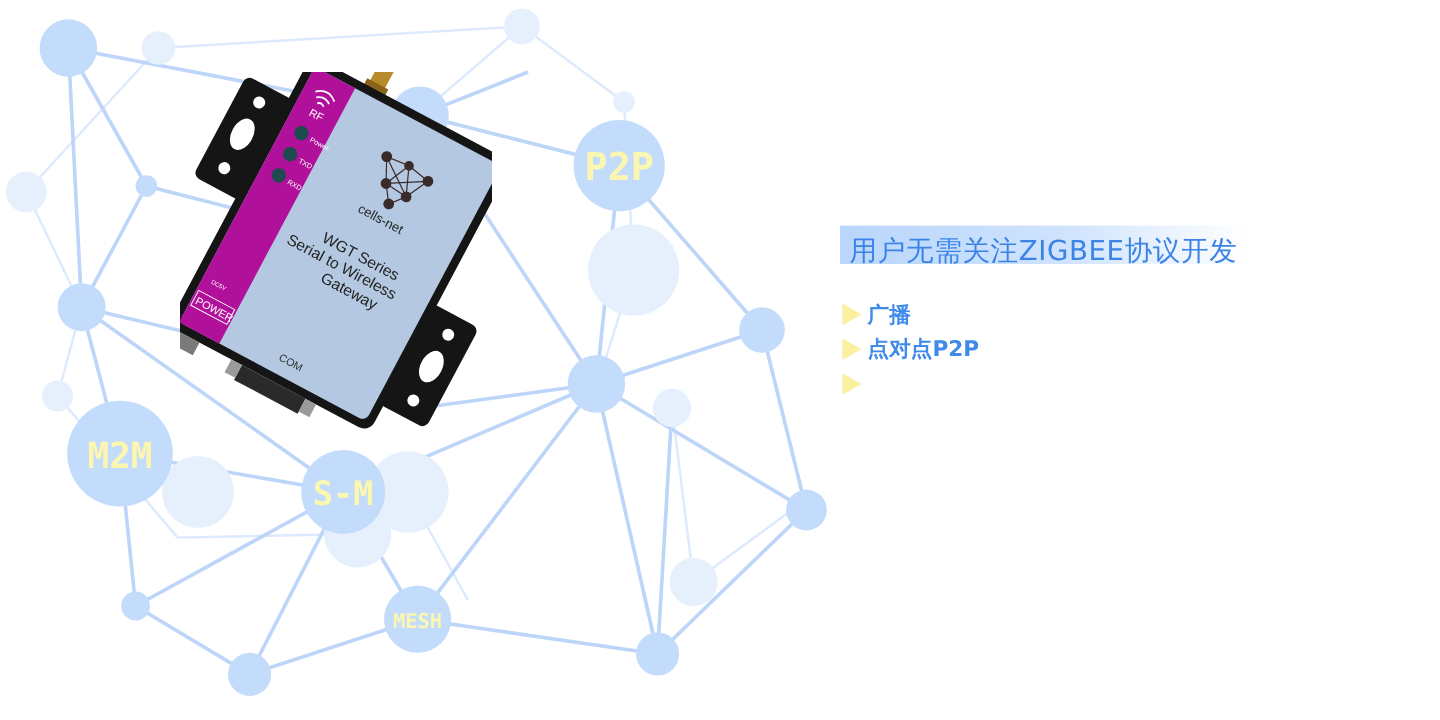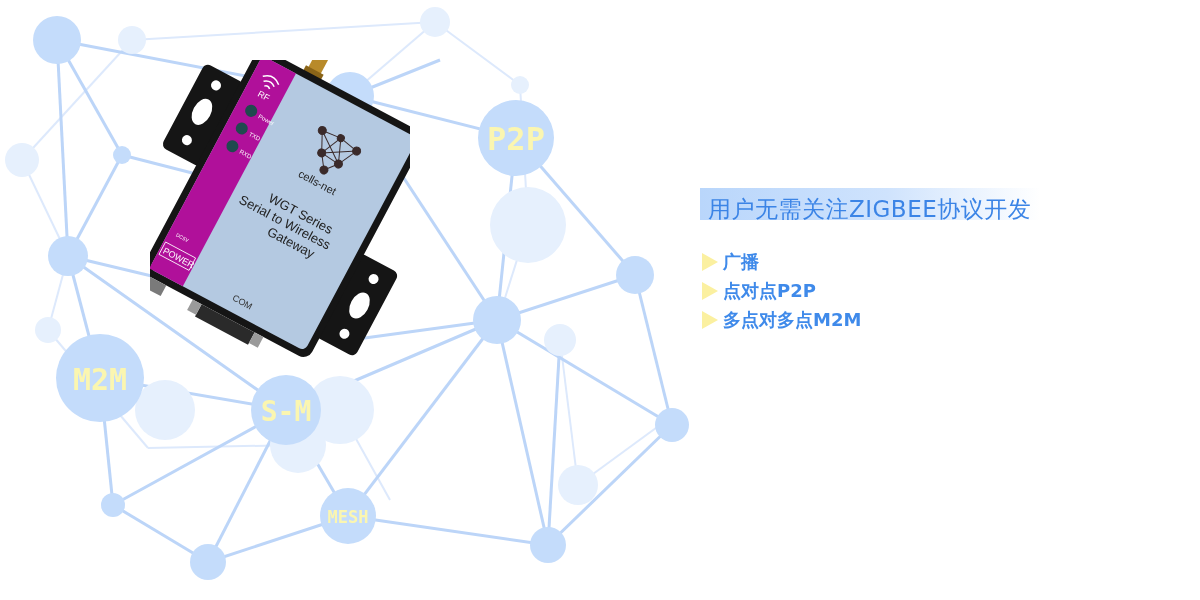--- a/index.html
+++ b/index.html
@@ -180,15 +180,14 @@
   <li>
       <span class="arrow"></span>
       <span class="feat-text">广播</span>
     </li>
   <li>
       <span class="arrow"></span>
       <span class="feat-text">点对点P2P</span>
     </li>
   <li>
       <span class="arrow"></span>
-      <span class="feat-text">多点对多点M2M</span>
     </li>
 </ul>
 
 </body></html>

